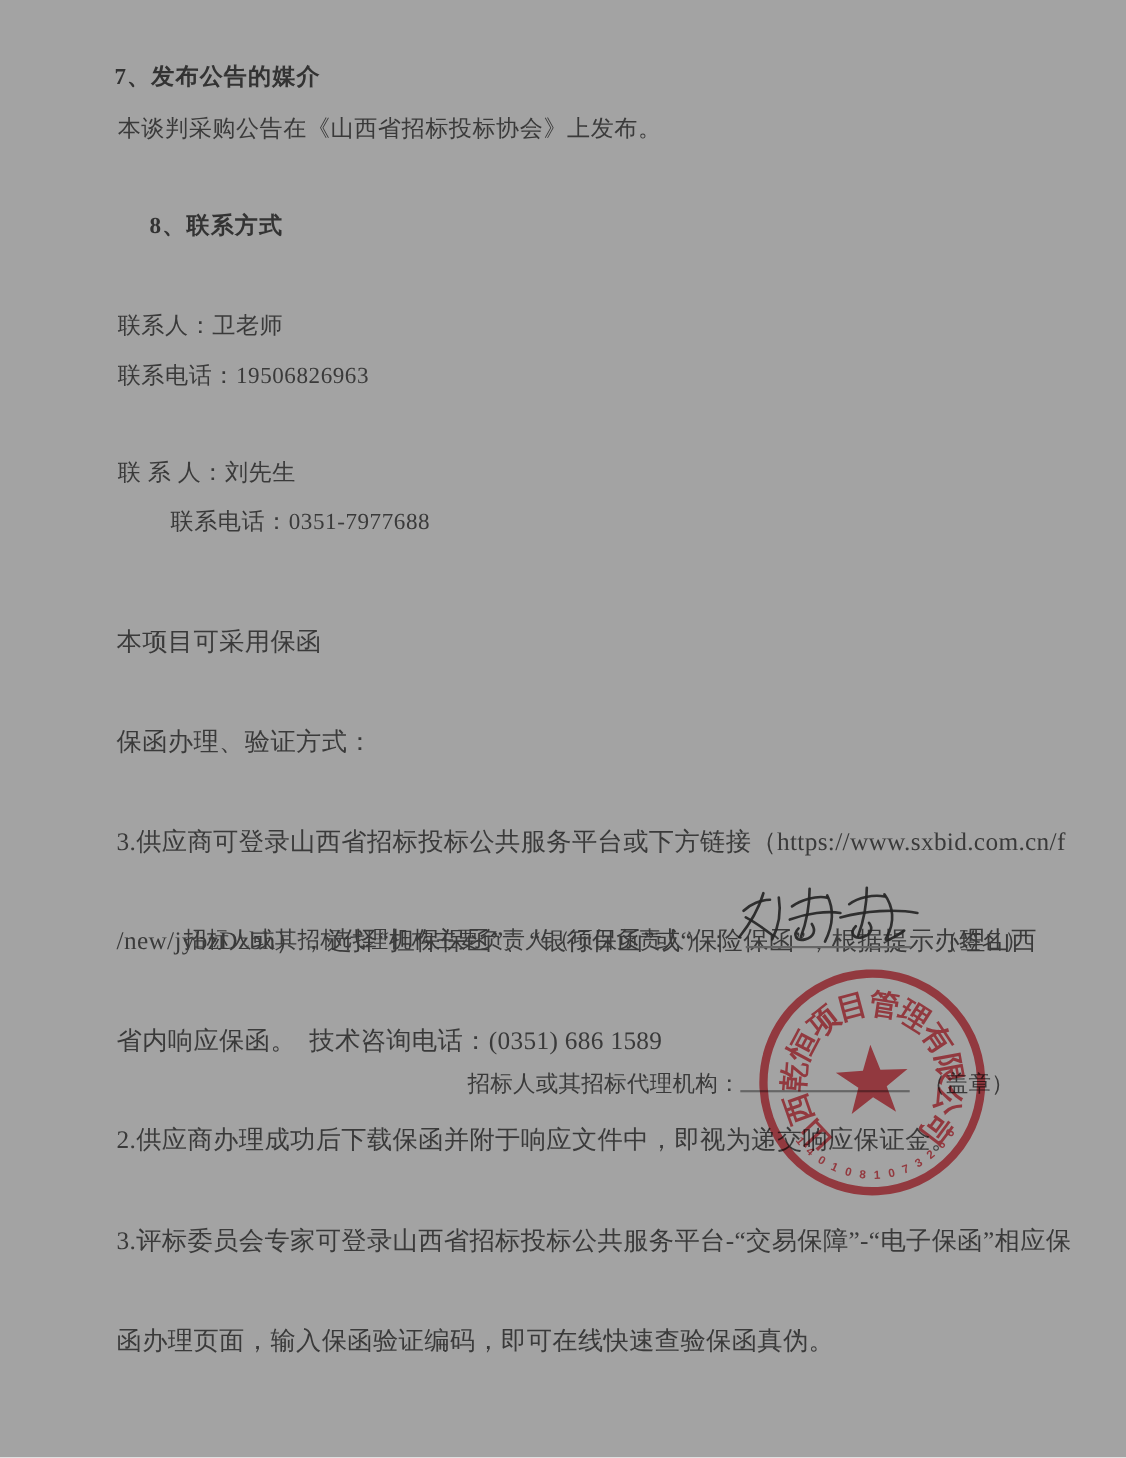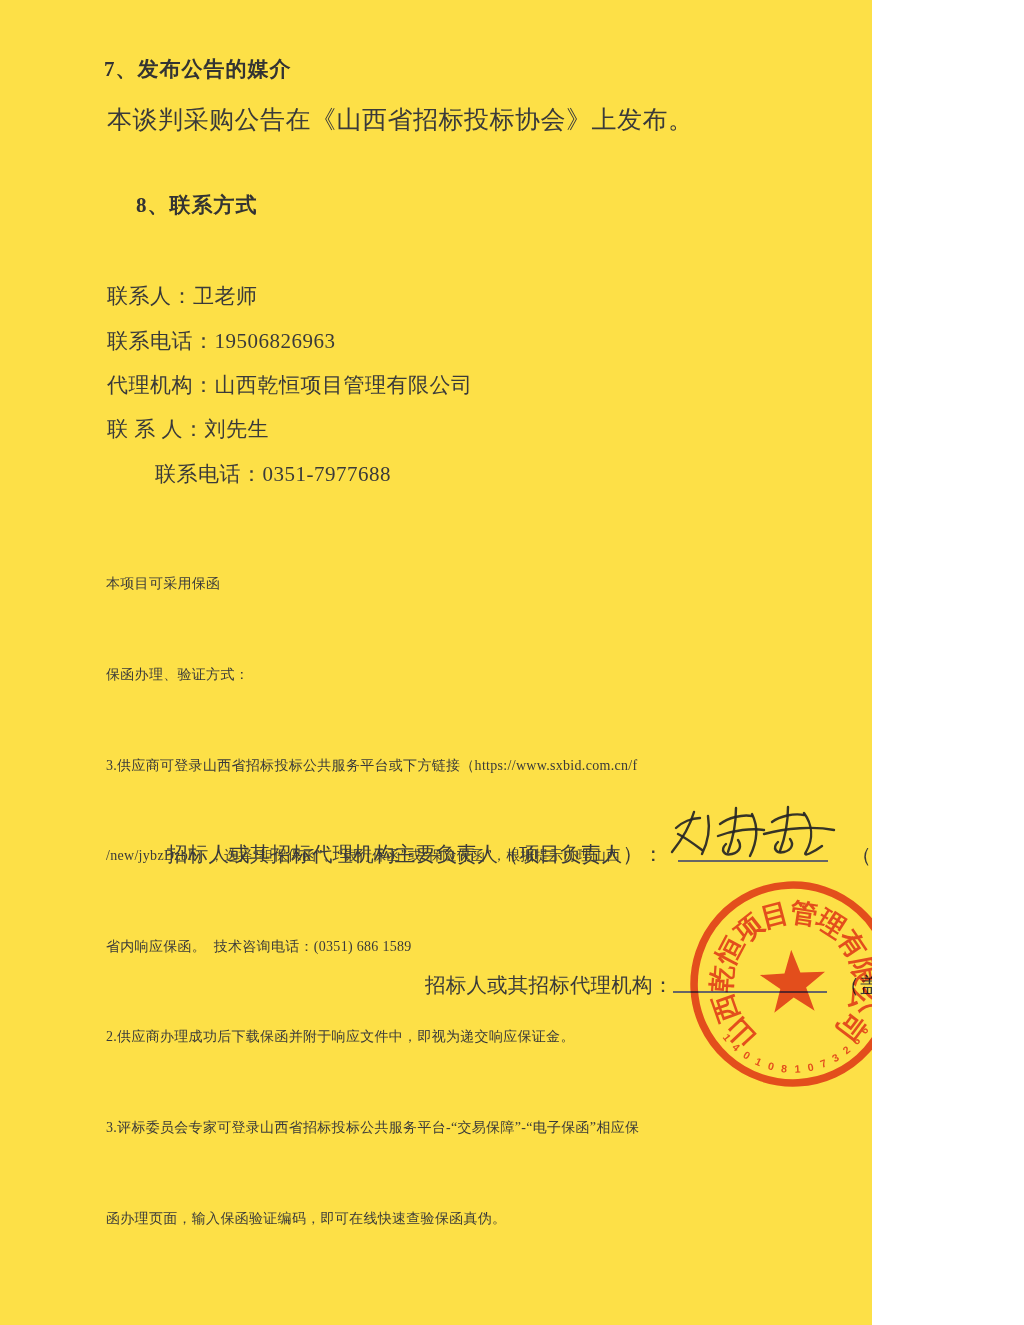--- a/index.html
+++ b/index.html
@@ -1,26 +1,26 @@
 <!DOCTYPE html>
 <html><head>
 <meta charset="utf-8">
 <style>
   html,body{margin:0;padding:0;background:#ffffff;}
   .page{
-    position:relative;width:872px;height:1325px;background:#fde047;
+    position:relative;width:1024px;height:1325px;background:#a3a3a3;
     font-family:"Liberation Serif","DejaVu Serif",serif;color:#3a3a3a;
     overflow:hidden;
   }
   .abs{position:absolute;white-space:pre;}
   .heading{font-weight:bold;font-size:21px;color:#333333;letter-spacing:1px;}
-  .body-line{font-size:25px;letter-spacing:0.5px;}
+  .body-line{font-size:21px;letter-spacing:0.5px;}
   .contact-line{font-size:21px;letter-spacing:0.5px;}
   #guarantee-block{left:106px;top:509px;line-height:30.2px;}
-  .guar-line{font-size:14px;white-space:pre;letter-spacing:0.3px;}
+  .guar-line{font-size:23px;white-space:pre;letter-spacing:0.3px;}
   .row-label{font-size:20.5px;letter-spacing:0.2px;}
   .uline{position:absolute;height:2px;background:#666666;}
   #sig-handwriting{position:absolute;left:668px;top:804px;}
   #sig-handwriting path{stroke:#252525;stroke-width:2.4;fill:none;stroke-linecap:round;opacity:.92;}
   #seal-svg{position:absolute;left:687px;top:878px;mix-blend-mode:multiply;opacity:.88;transform:rotate(-3deg);}
   .seal-ring{fill:none;}
   .seal-char{font-family:"Liberation Sans","DejaVu Sans",sans-serif;font-weight:bold;font-size:27px;text-anchor:middle;}
   .seal-num{font-family:"Liberation Sans","DejaVu Sans",sans-serif;font-weight:bold;font-size:10.5px;text-anchor:middle;}
   
   #c0{top:238px}#c1{top:282px}#c2{top:327px}#c3{top:371px}#c4{top:415px}#c5{top:460px}
@@ -29,21 +29,20 @@
 <body>
 
 <div class="page">
 
   <div class="abs heading" style="left:104px;top:55px;">7、发布公告的媒介</div>
   <div class="abs body-line" style="left:107px;top:103px;">本谈判采购公告在《山西省招标投标协会》上发布。</div>
 
   <div class="abs heading" style="left:104px;top:191px;margin-left:32px;">8、联系方式</div>
   <div id="c1" class="abs contact-line" style="left:107px;">联系人：卫老师</div>
   <div id="c2" class="abs contact-line" style="left:107px;">联系电话：19506826963</div>
-  <div id="c3" class="abs contact-line" style="left:107px;">代理机构：山西乾恒项目管理有限公司</div>
   <div id="c4" class="abs contact-line" style="left:107px;">联 系 人：刘先生</div>
   <div id="c5" class="abs contact-line" style="left:107px;margin-left:48px;">联系电话：0351-7977688</div>
 
   <div id="guarantee-block" class="abs">
     <div class="guar-line">本项目可采用保函</div>
     <div class="guar-line">保函办理、验证方式：</div>
     <div class="guar-line">3.供应商可登录山西省招标投标公共服务平台或下方链接（https://www.sxbid.com.cn/f</div>
     <div class="guar-line">/new/jybzDzbh），选择“担保保函”、“银行保函”或“保险保函”，根据提示办理山西</div>
     <div class="guar-line">省内响应保函。  技术咨询电话：(0351) 686 1589</div>
     <div class="guar-line">2.供应商办理成功后下载保函并附于响应文件中，即视为递交响应保证金。</div>

